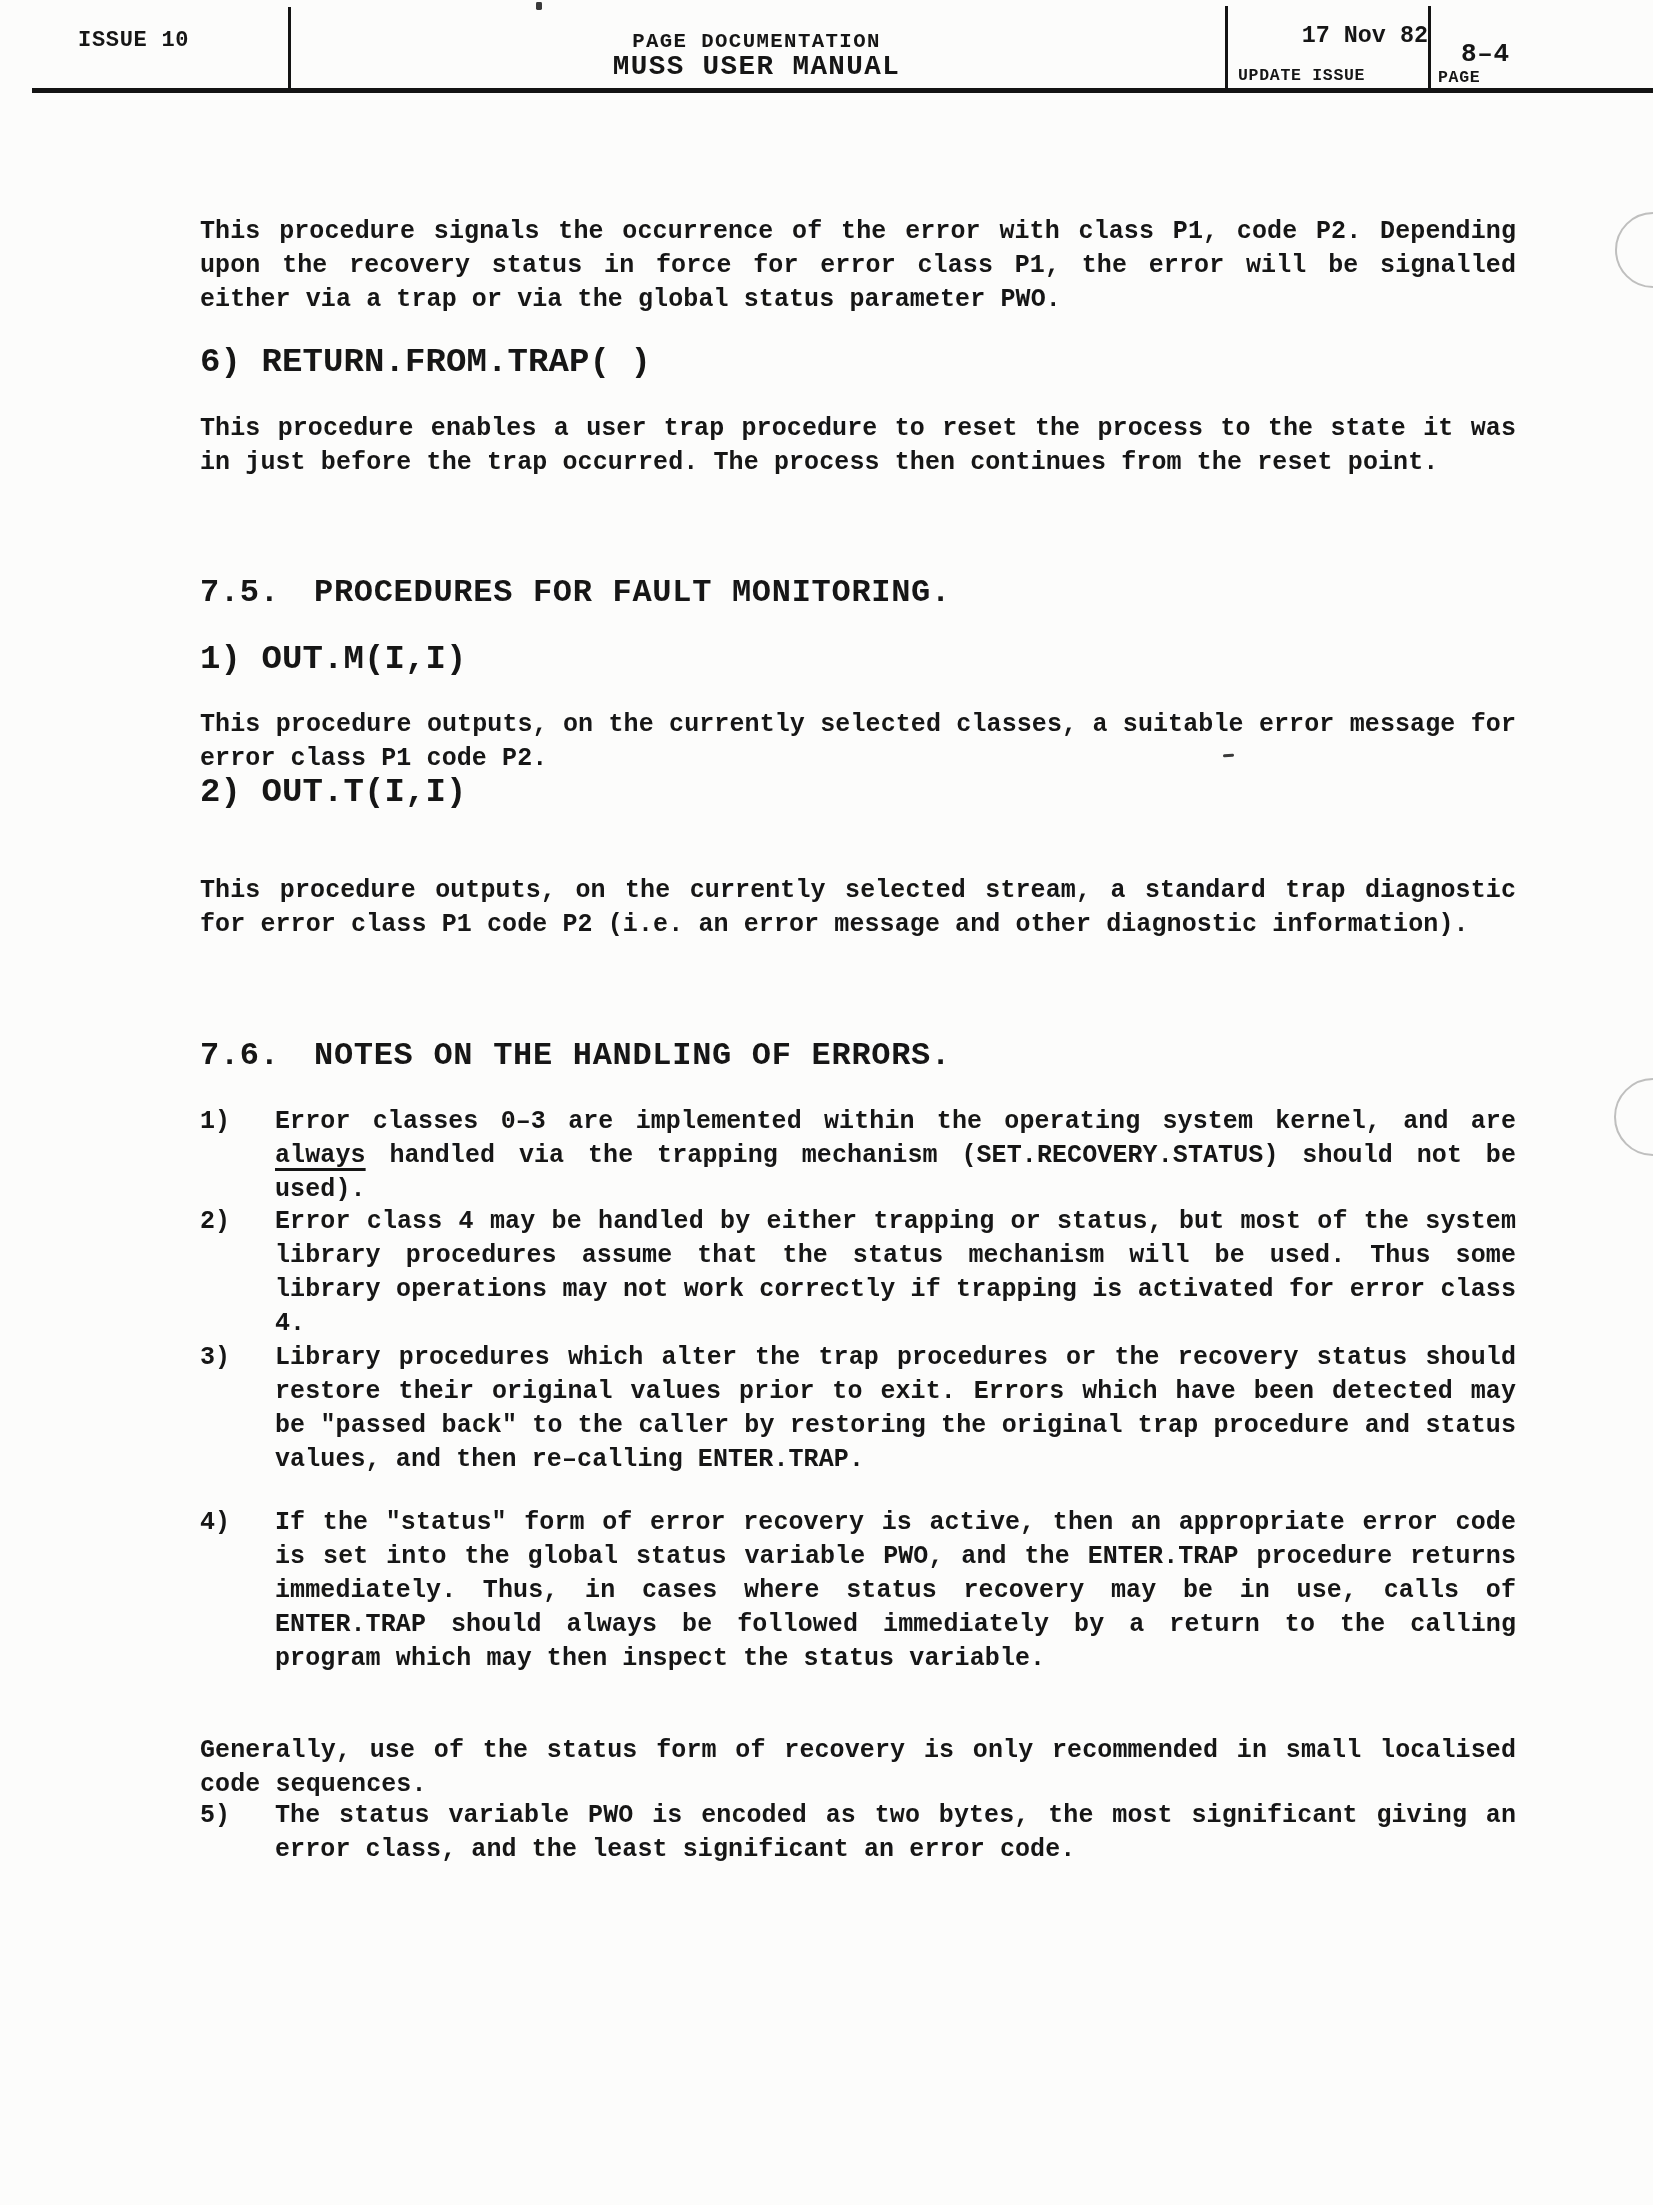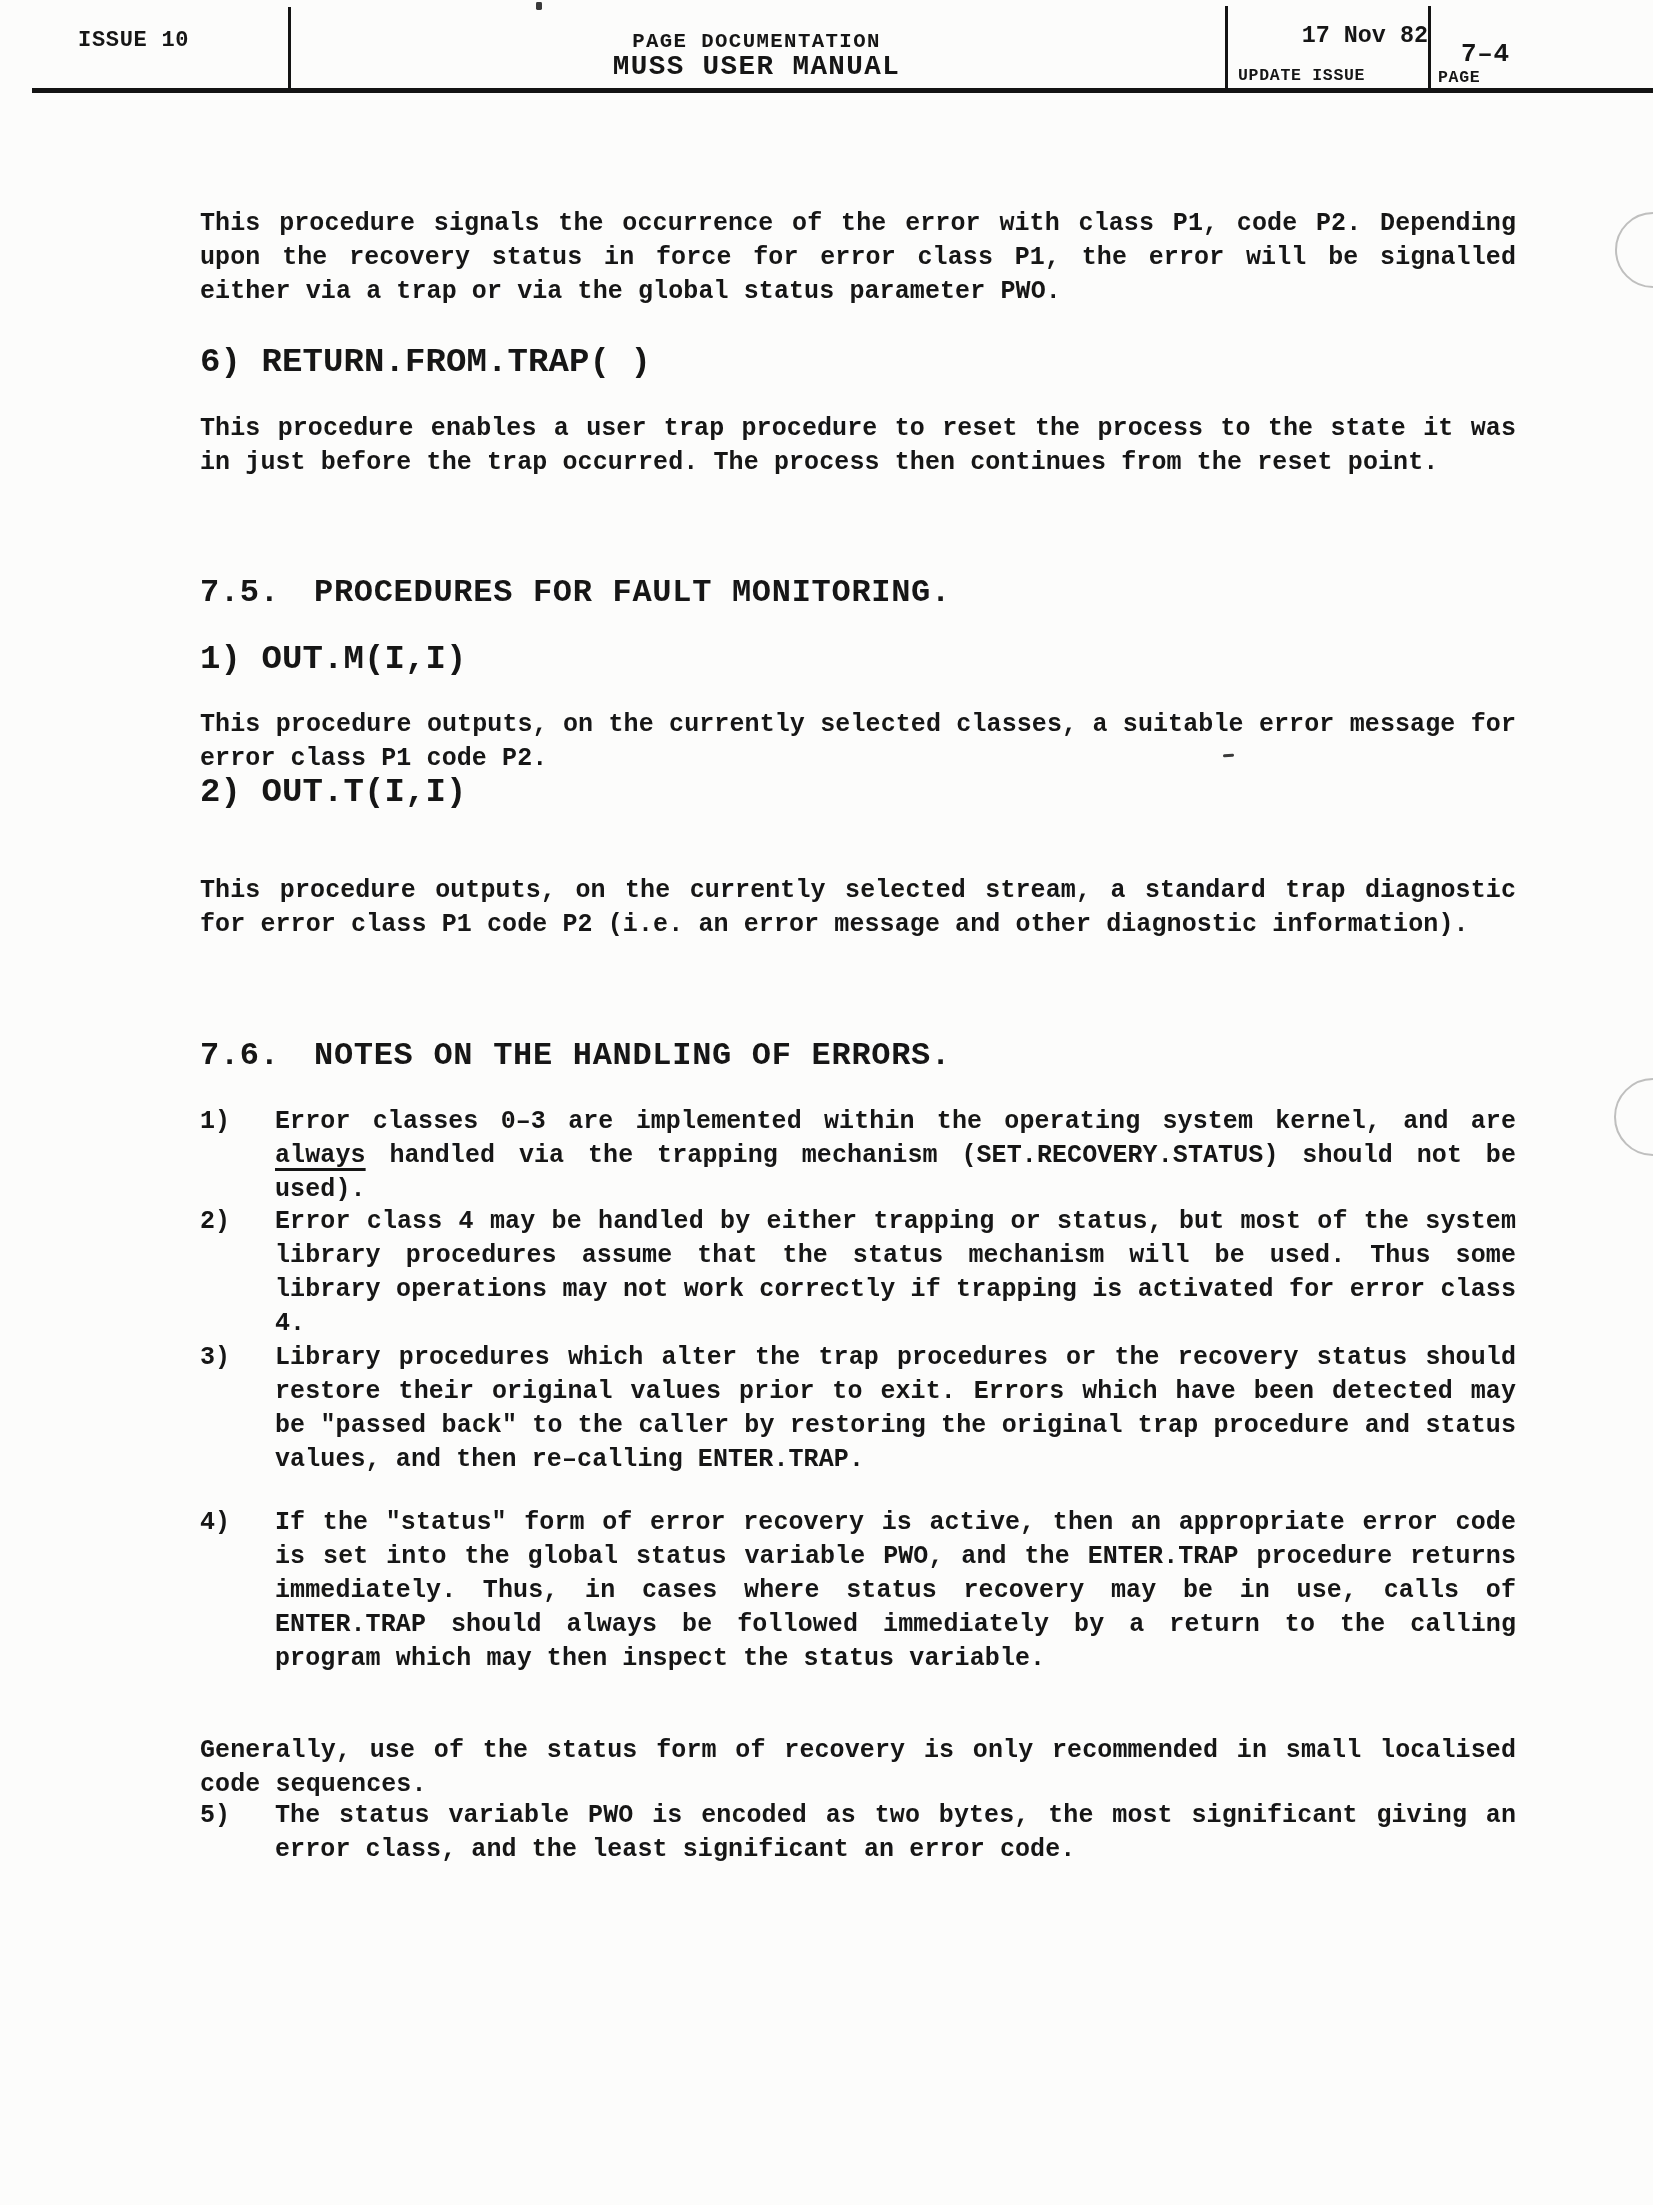--- a/index.html
+++ b/index.html
@@ -46,24 +46,24 @@
   <div class="vline" style="left:288px;top:6.9px;width:2.8px;height:84px;"></div>
   <div class="vline" style="left:1225px;top:5.5px;width:2.8px;height:85px;"></div>
   <div class="vline" style="left:1428px;top:5.5px;width:2.8px;height:85px;"></div>
   <div class="hline" style="left:32px;top:88px;width:1622px;height:4.8px;"></div>
 
   <div class="hdr-issue">ISSUE 10</div>
   <div class="hdr-doc1">PAGE DOCUMENTATION</div>
   <div class="hdr-doc2">MUSS USER MANUAL</div>
   <div class="hdr-date">17 Nov 82</div>
   <div class="hdr-upd">UPDATE ISSUE</div>
-  <div class="hdr-pageno">7–4</div>
+  <div class="hdr-pageno">8–4</div>
   <div class="hdr-pagelbl">PAGE</div>
 
-  <div class="para" style="top:207px;">This procedure signals the occurrence of the error with class P1, code P2. Depending upon the recovery status in force for error class P1, the error will be signalled either via a trap or via the global status parameter PWO.</div>
+  <div class="para" style="top:215px;">This procedure signals the occurrence of the error with class P1, code P2. Depending upon the recovery status in force for error class P1, the error will be signalled either via a trap or via the global status parameter PWO.</div>
 
   <div class="label" style="top:347px;">6) RETURN.FROM.TRAP( )</div>
 
   <div class="para" style="top:412px;">This procedure enables a user trap procedure to reset the process to the state it was in just before the trap occurred. The process then continues from the reset point.</div>
 
   <div class="sechead" style="top:574px;">
     <span class="secnum">7.5.</span><span>PROCEDURES FOR FAULT MONITORING.</span>
   </div>
 
   <div class="label" style="top:644px;">1) OUT.M(I,I)</div>

